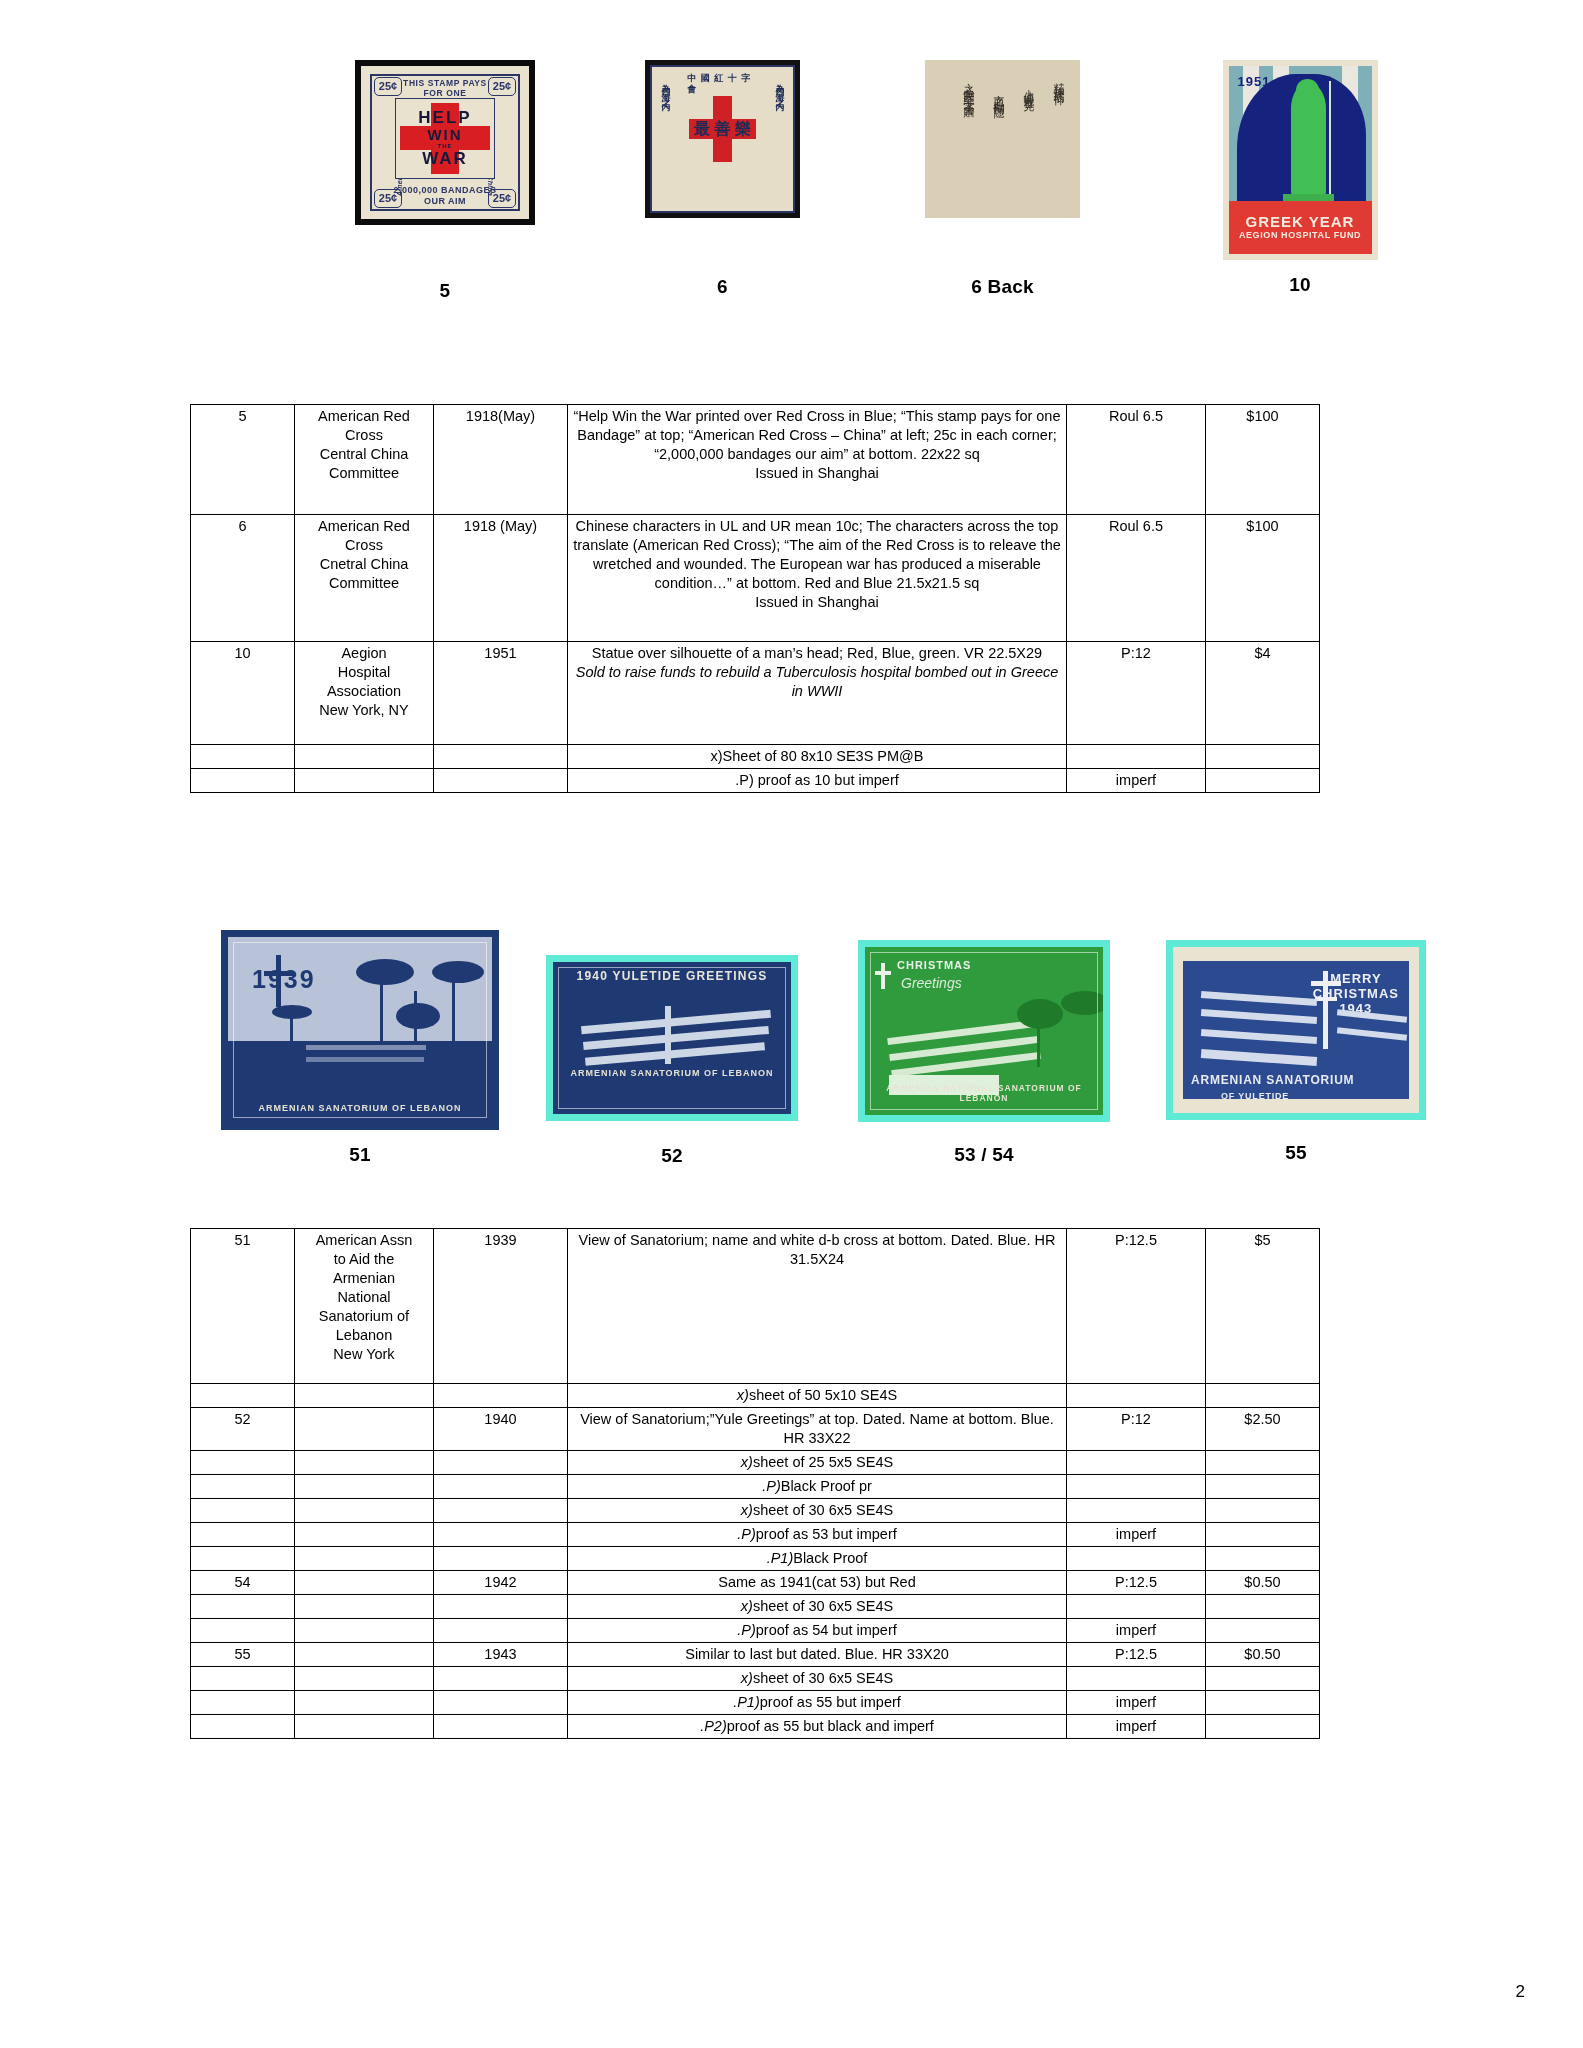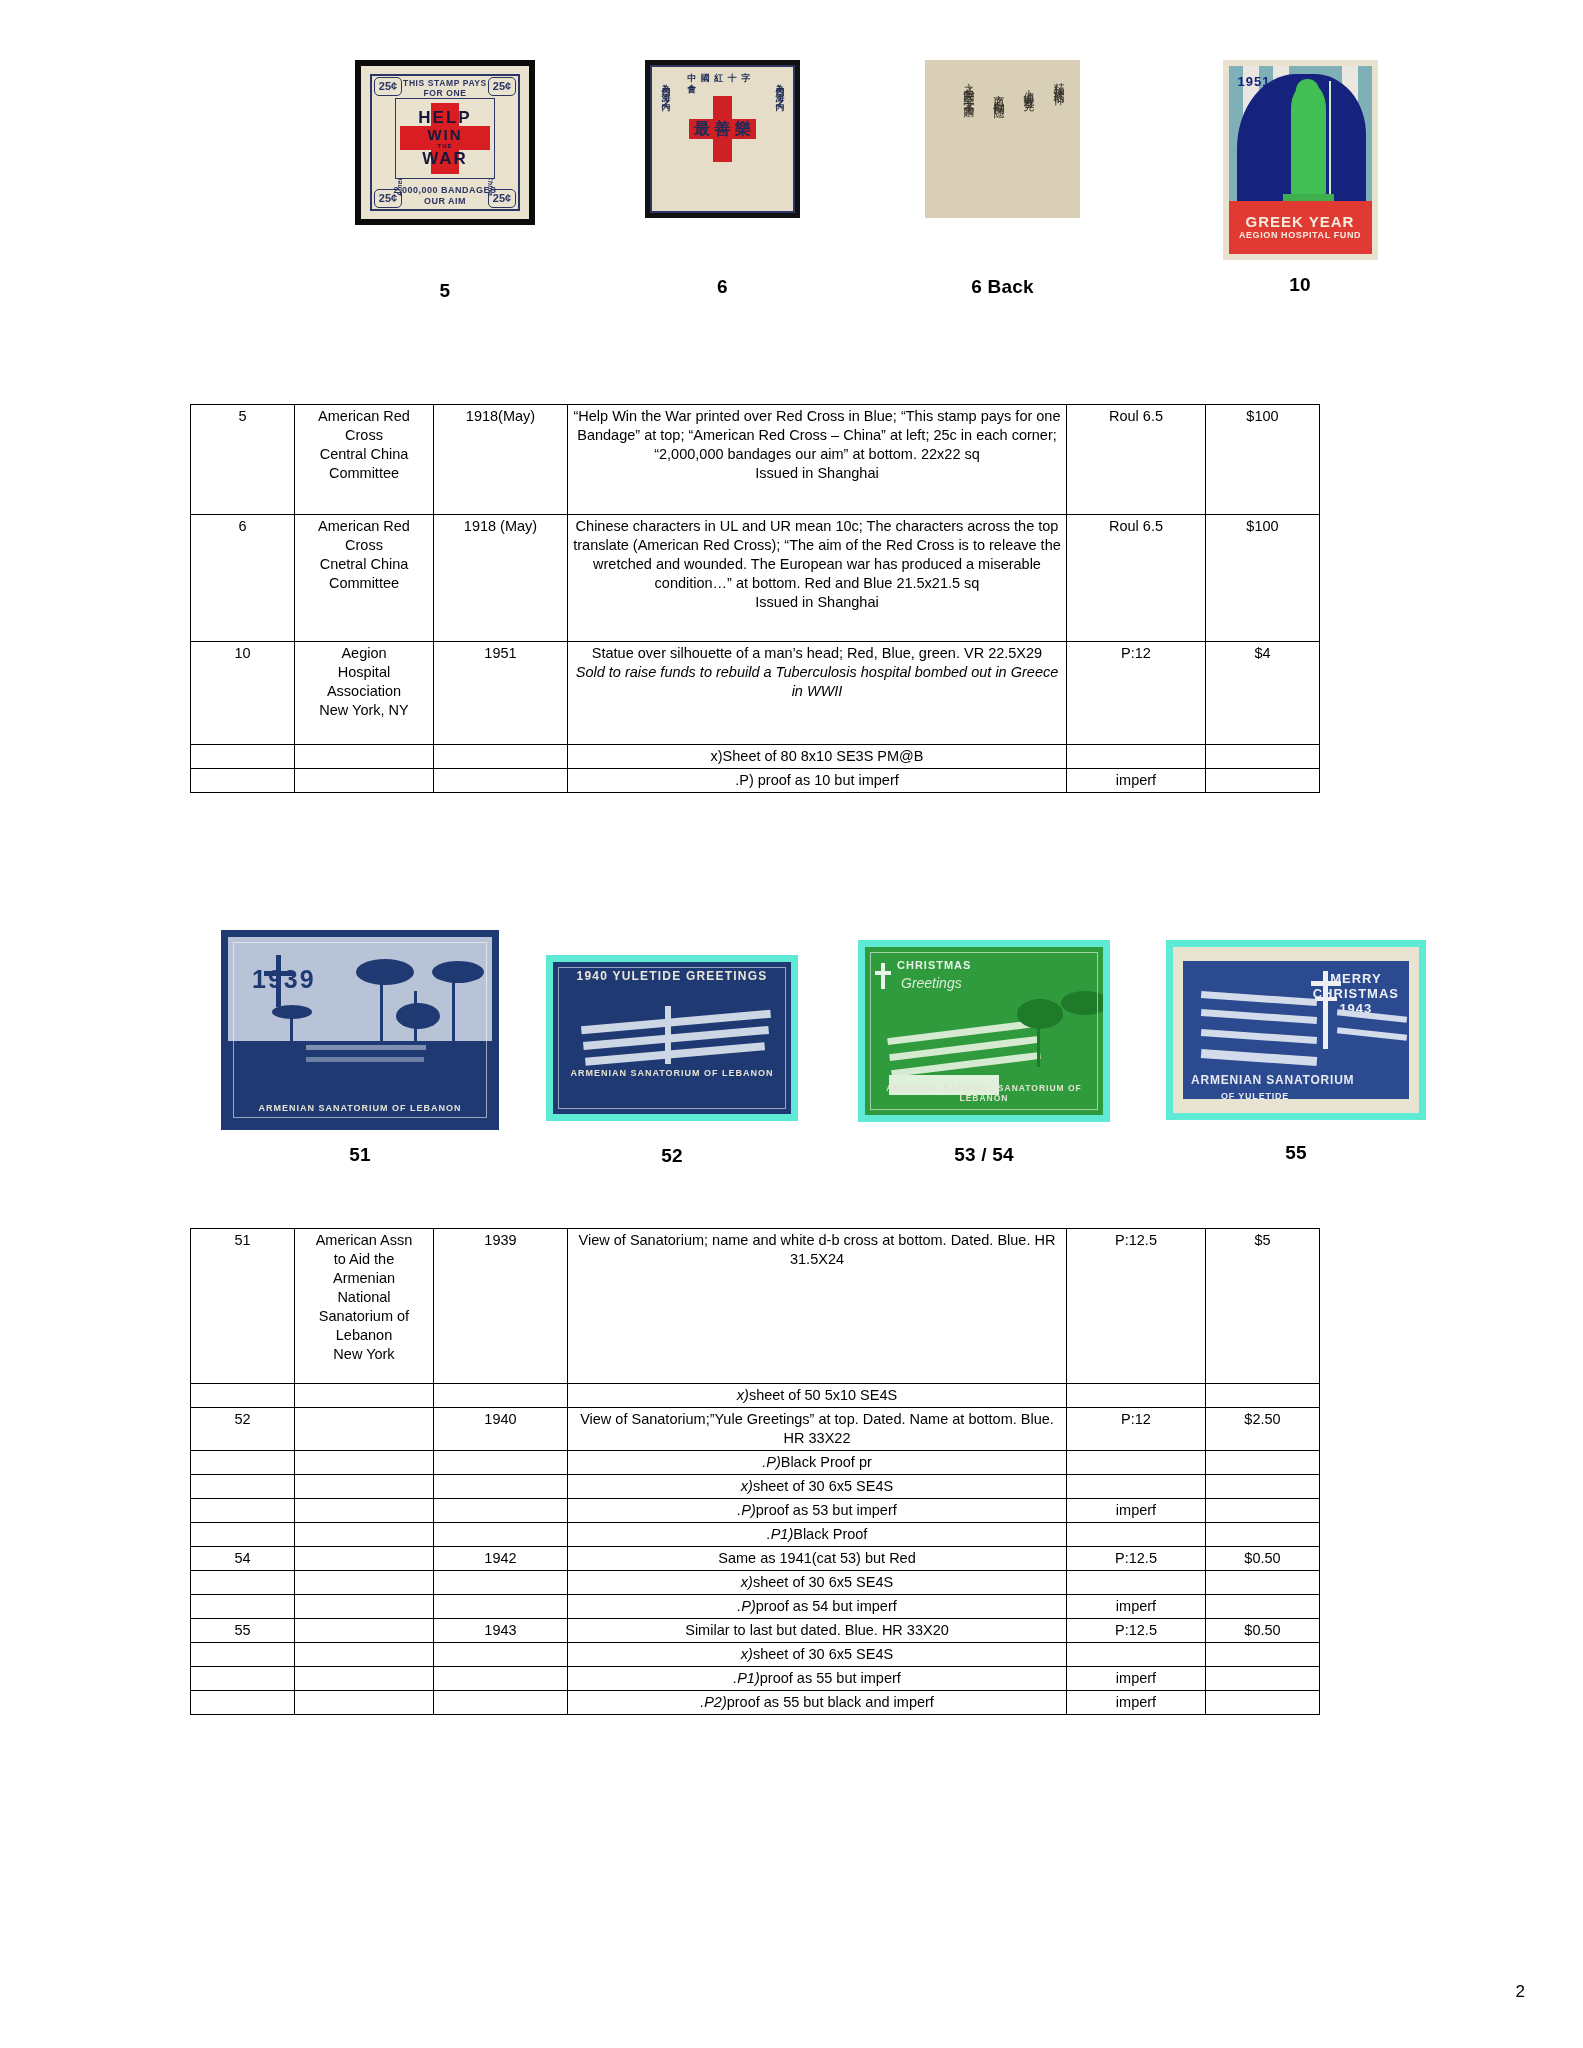--- a/index.html
+++ b/index.html
@@ -386,20 +386,28 @@
 
       <tr>
         <td class="c-num">52</td>
         <td class="c-org"></td>
         <td class="c-date">1940</td>
         <td class="c-desc">View of Sanatorium;”Yule Greetings” at top. Dated. Name at bottom. Blue. HR 33X22</td>
         <td class="c-perf">P:12</td>
         <td class="c-val">$2.50</td>
       </tr>
 
+      <tr>
+        <td class="c-num">&nbsp;</td>
+        <td class="c-org"></td>
+        <td class="c-date"></td>
+        <td class="c-desc"><span class="ital">x)</span>sheet of 25 5x5 SE4S</td>
+        <td class="c-perf"></td>
+        <td class="c-val"></td>
+      </tr>
 
       <tr>
         <td class="c-num">&nbsp;</td>
         <td class="c-org"></td>
         <td class="c-date"></td>
         <td class="c-desc"><span class="ital">.P)</span>Black Proof pr</td>
         <td class="c-perf"></td>
         <td class="c-val"></td>
       </tr>
 

